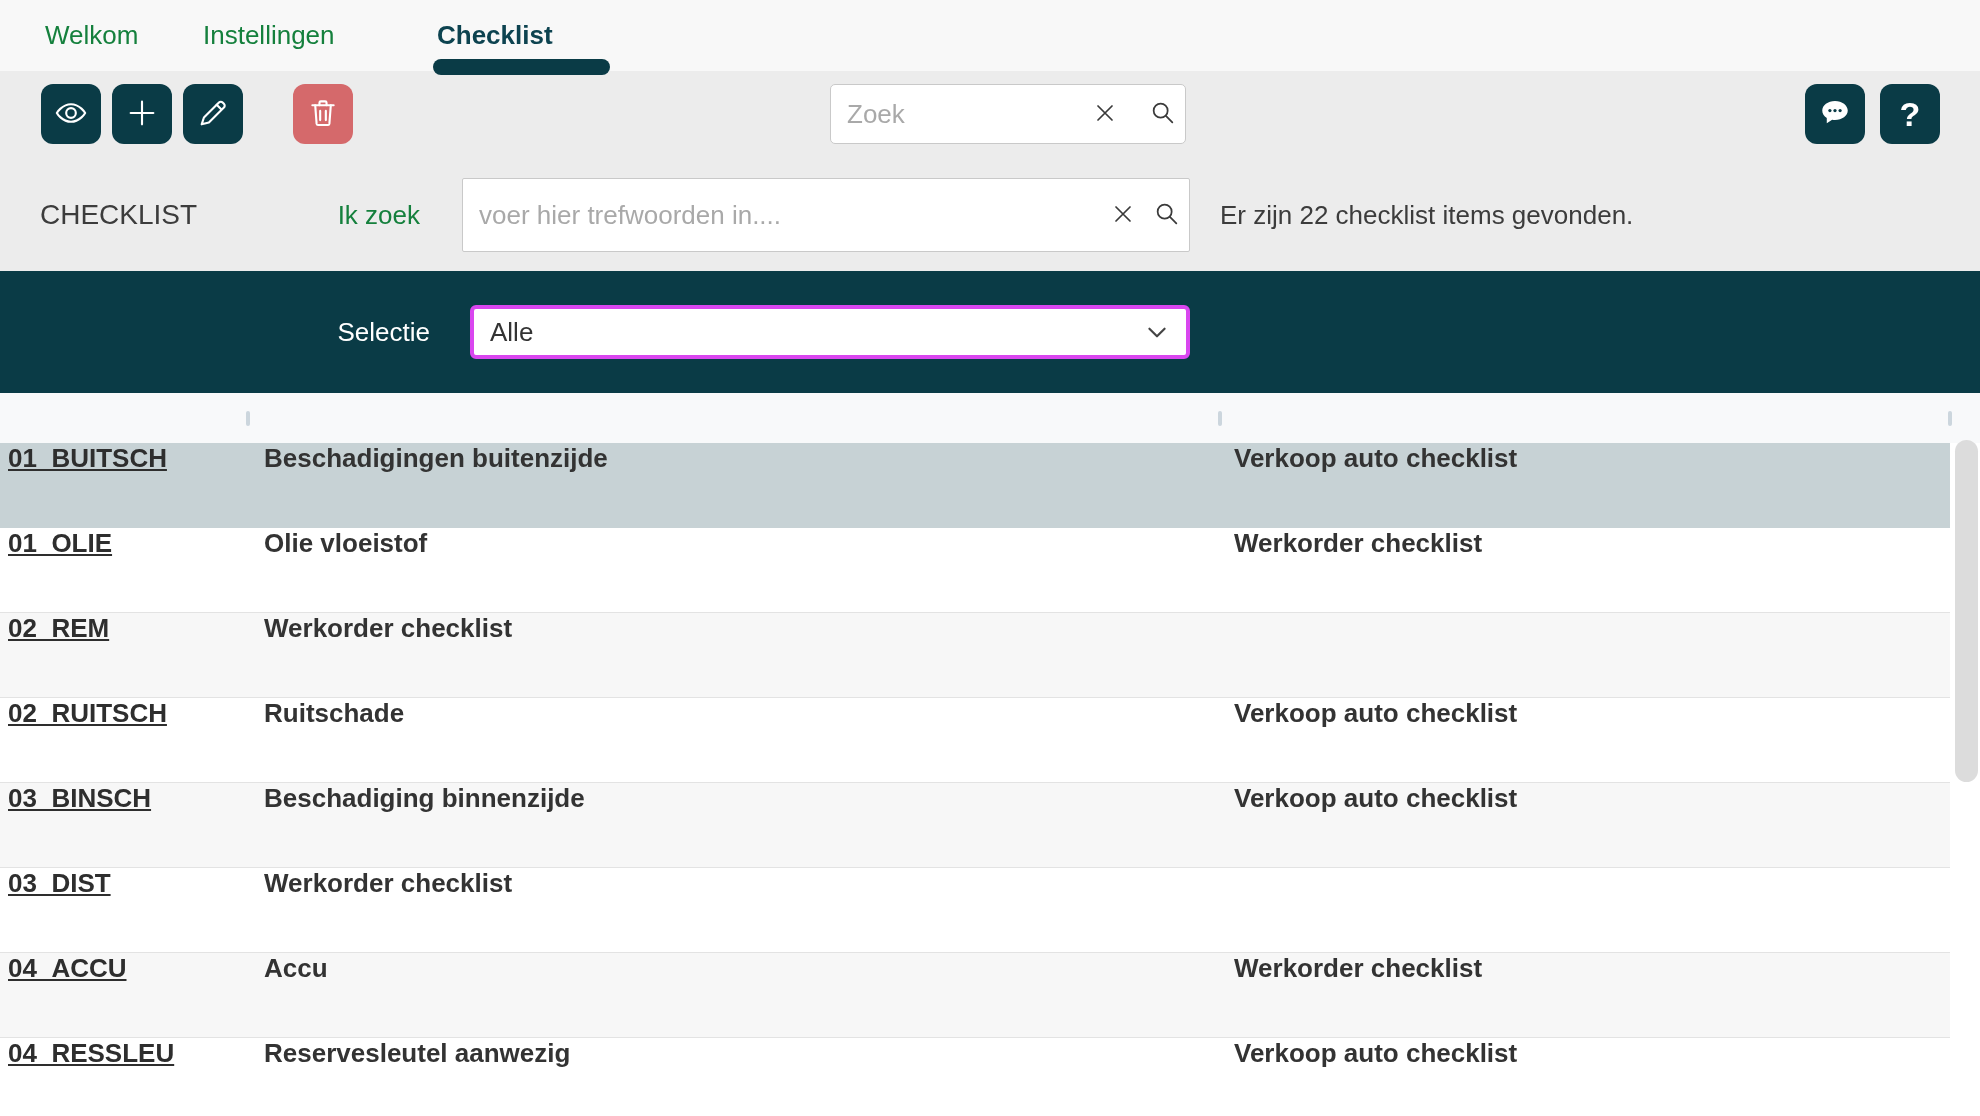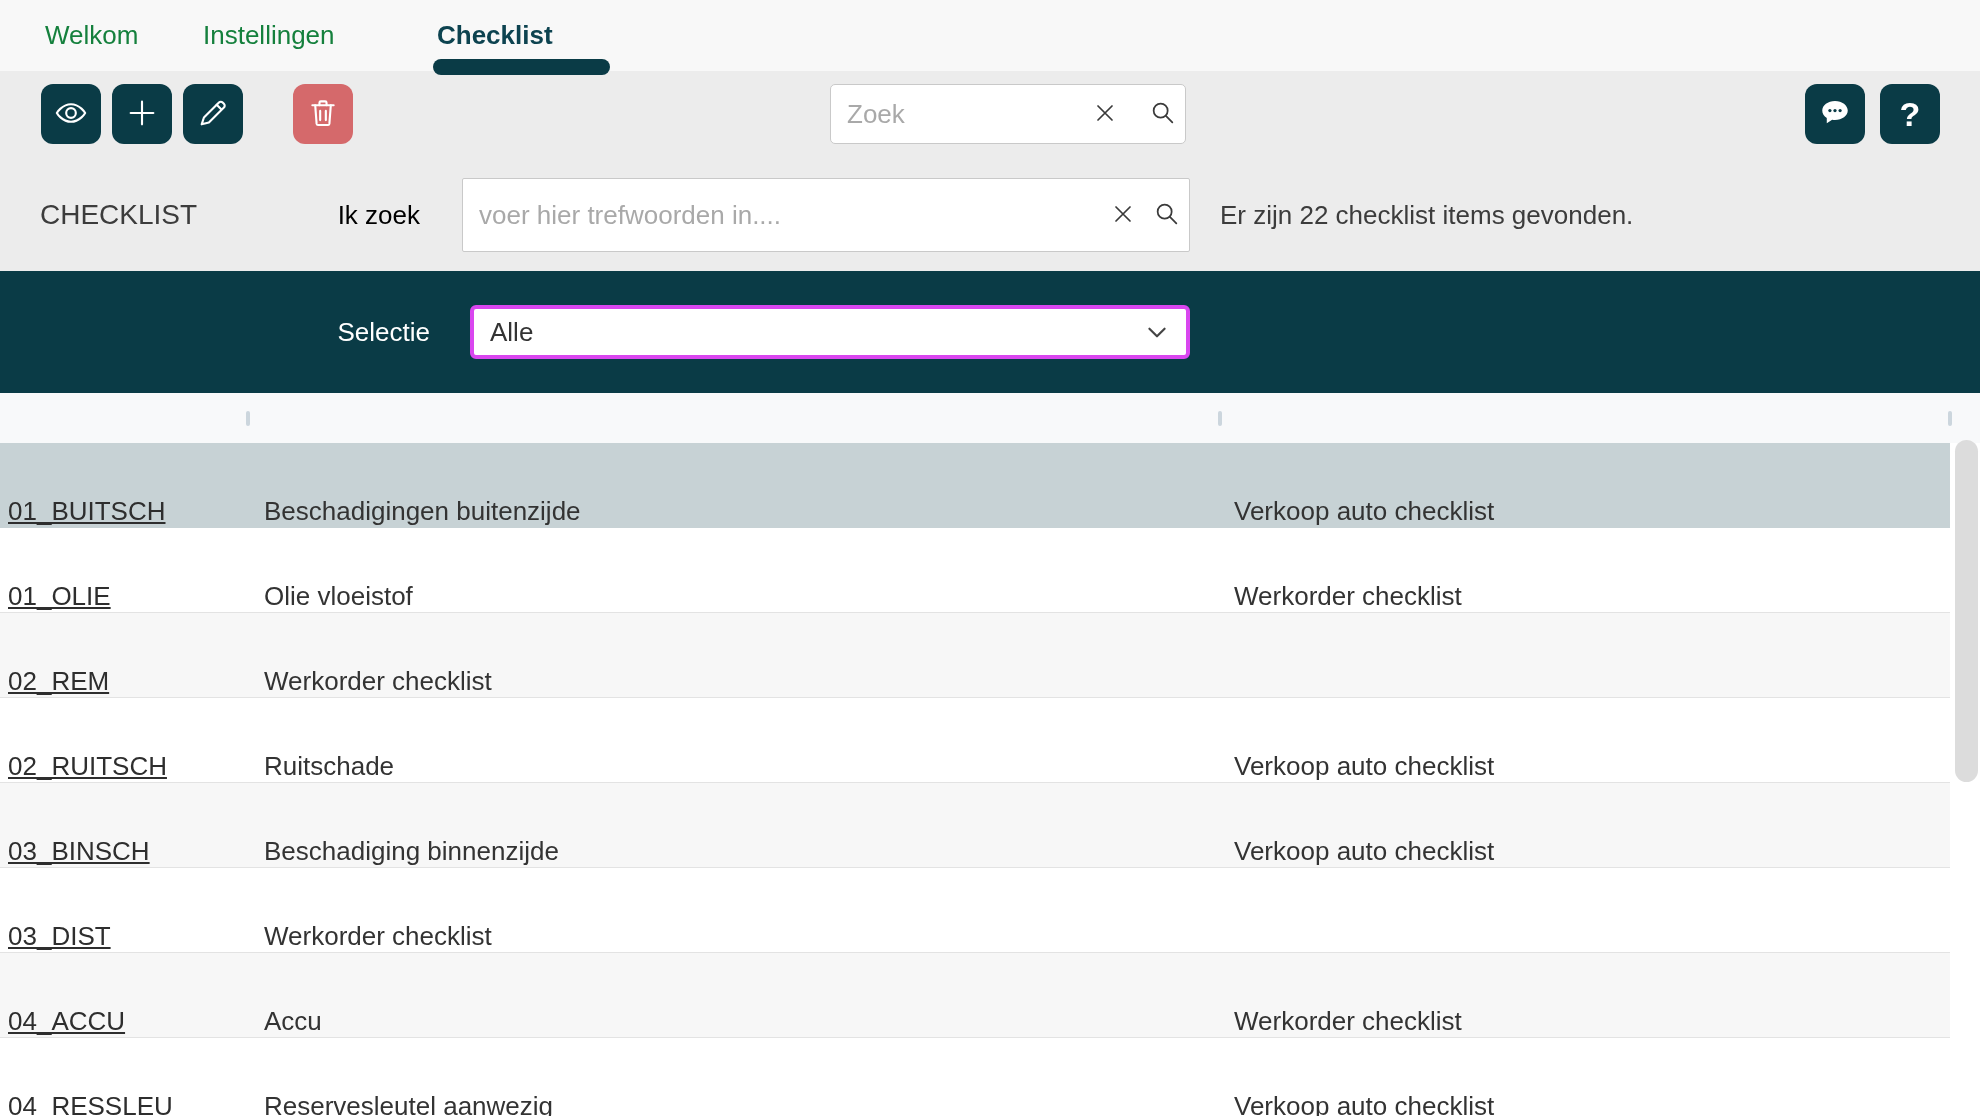--- a/index.html
+++ b/index.html
@@ -43,21 +43,21 @@
   .tbtn.b-help{left:1880px;font-size:34px;font-weight:bold;}
 
   .searchbox{position:absolute;background:#fff;border:1px solid var(--input-border);border-radius:5px;display:flex;align-items:center;}
   .searchbox input{flex:1;border:none;outline:none;background:transparent;font-family:inherit;font-size:26px;color:var(--text-main);padding:0 0 0 16px;min-width:0;}
   .searchbox input::placeholder{color:var(--placeholder);}
   .sb-zoek{left:830px;top:13px;width:356px;height:60px;gap:14px;}
   .ic-btn{border:none;background:transparent;display:flex;align-items:center;justify-content:center;cursor:pointer;color:var(--icon-dark);padding:0 8px;}
   .ic-btn svg{width:28px;height:28px;}
 
   .page-title{position:absolute;left:40px;top:107px;height:74px;display:flex;align-items:center;font-size:28px;color:#3c3c3c;}
-  .zoek-label{position:absolute;left:300px;top:107px;width:120px;height:74px;display:flex;align-items:center;justify-content:flex-end;font-size:26px;color:#000000;}
+  .zoek-label{position:absolute;left:300px;top:107px;width:120px;height:74px;display:flex;align-items:center;justify-content:flex-end;font-size:26px;color:#15803d;}
   .sb-keywords{left:462px;top:107px;width:728px;height:74px;border-radius:2px;}
   .result-text{position:absolute;left:1220px;top:107px;height:74px;display:flex;align-items:center;font-size:26px;color:#3c3c3c;}
 
   
   .selectbar{position:absolute;left:0;top:271px;width:1980px;height:148px;background:var(--accent-teal);}
   .select-label{position:absolute;left:300px;top:0;width:130px;height:122px;display:flex;align-items:center;justify-content:flex-end;font-size:26px;color:#fff;}
   .dropdown{position:absolute;left:470px;top:34px;width:720px;height:54px;background:#fff;border:4px solid #d946ef;border-radius:6px;display:flex;align-items:center;cursor:pointer;}
   .dropdown .dd-value{font-size:26px;color:#333;padding-left:16px;flex:1;}
   .dropdown .dd-chevron{padding-right:16px;display:flex;align-items:center;color:#444;}
   .dropdown .dd-chevron svg{width:26px;height:26px;}
@@ -68,21 +68,21 @@
   .hc.h-code{flex:0 0 260px;padding-left:16px;}
   .hc.h-type{flex:0 0 970px;padding-left:4px;}
   .hc.h-groep{flex:1;padding-left:10px;}
   .colsep{position:absolute;top:18px;width:4px;height:15px;border-radius:2px;background:var(--col-sep);}
   .cs1{left:246px;} .cs2{left:1218px;} .cs3{left:1948px;}
 
   .tbody{position:absolute;left:0;top:443px;width:1980px;height:673px;overflow:hidden;}
   .trow{position:relative;width:1950px;height:85px;display:flex;align-items:center;background:#fff;border-bottom:1px solid var(--row-sep);font-size:26px;color:var(--text-main);cursor:pointer;}
   .trow.stripe{background:var(--stripe-bg);}
   .trow.selected{background:var(--selected-row);border-bottom-color:var(--selected-row);}
-  .cell{height:100%;display:flex;align-items:flex-end;overflow:hidden;white-space:nowrap;}
+  .cell{height:100%;display:flex;align-items:flex-start;overflow:hidden;white-space:nowrap;font-weight:bold;}
   .c-code{flex:0 0 260px;padding-left:8px;}
   .c-type{flex:0 0 970px;padding-left:4px;}
   .c-groep{flex:1;padding-left:4px;}
   .code-link{color:#2e2e2e;text-decoration:underline;cursor:pointer;}
 
   
   .scroll-gutter{position:absolute;left:1951px;top:443px;width:29px;height:673px;background:#fff;}
   .scroll-thumb{position:absolute;left:1955px;top:440px;width:23px;height:342px;border-radius:12px;background:#dcdcdc;cursor:grab;}
 </style>
 </head>

